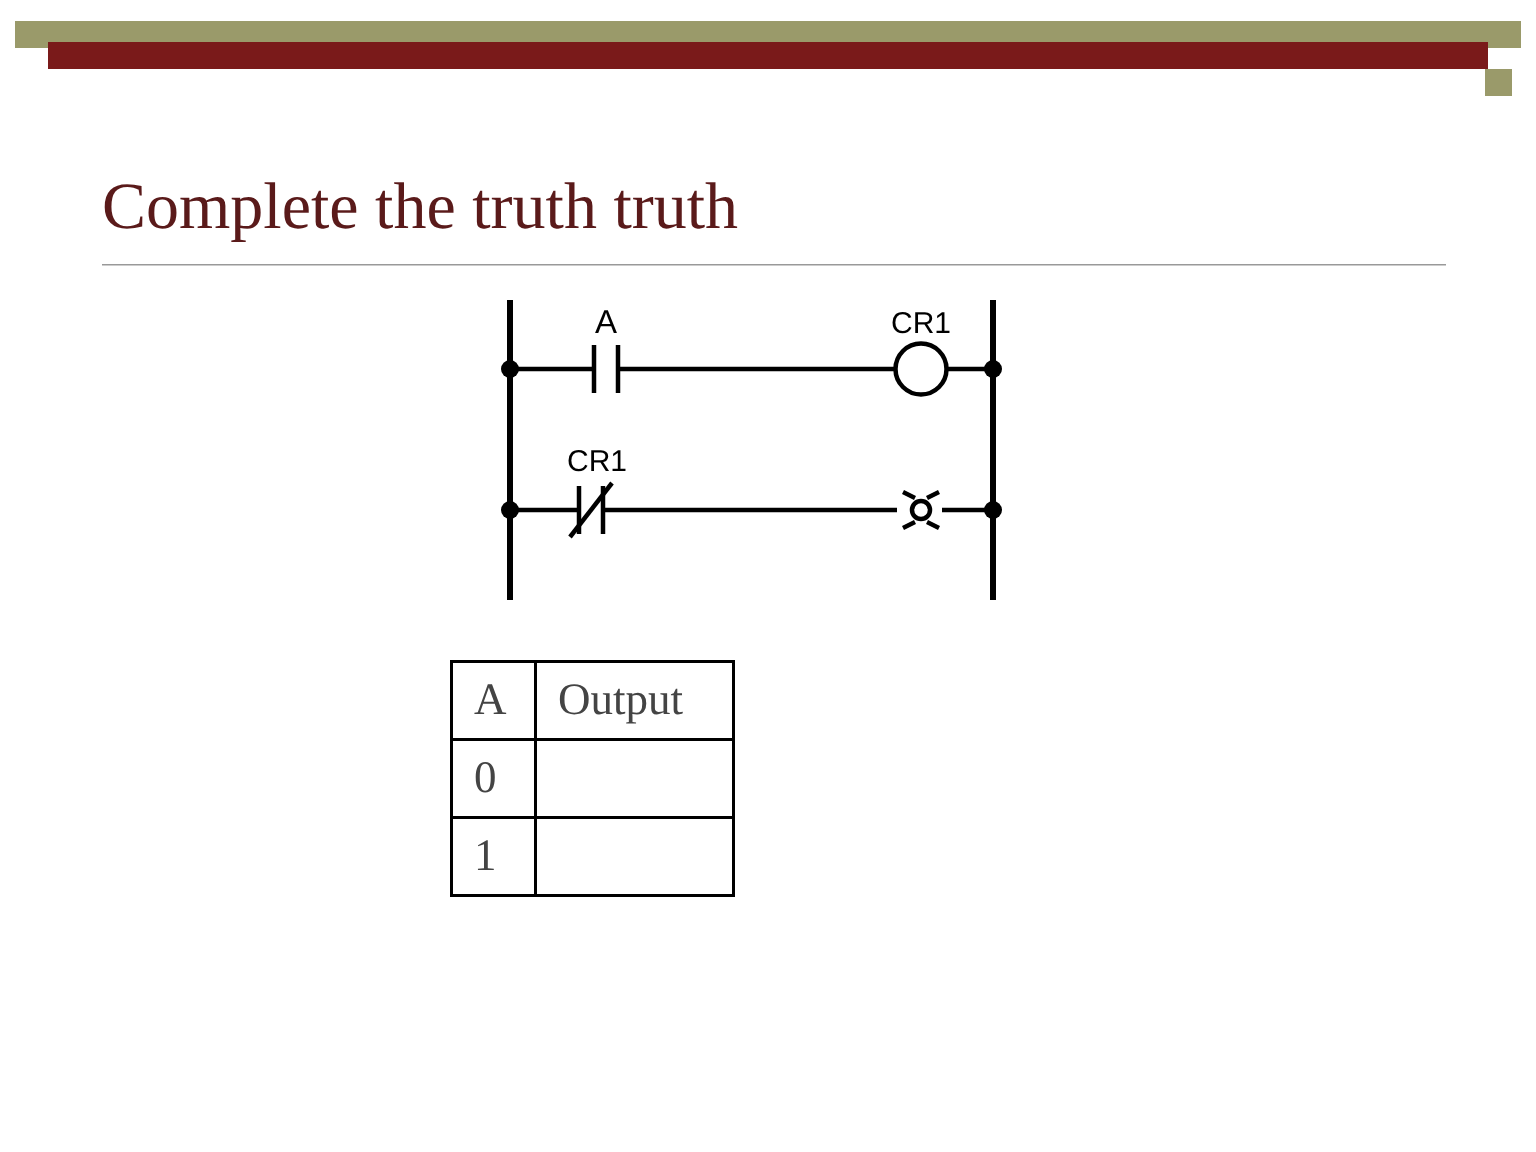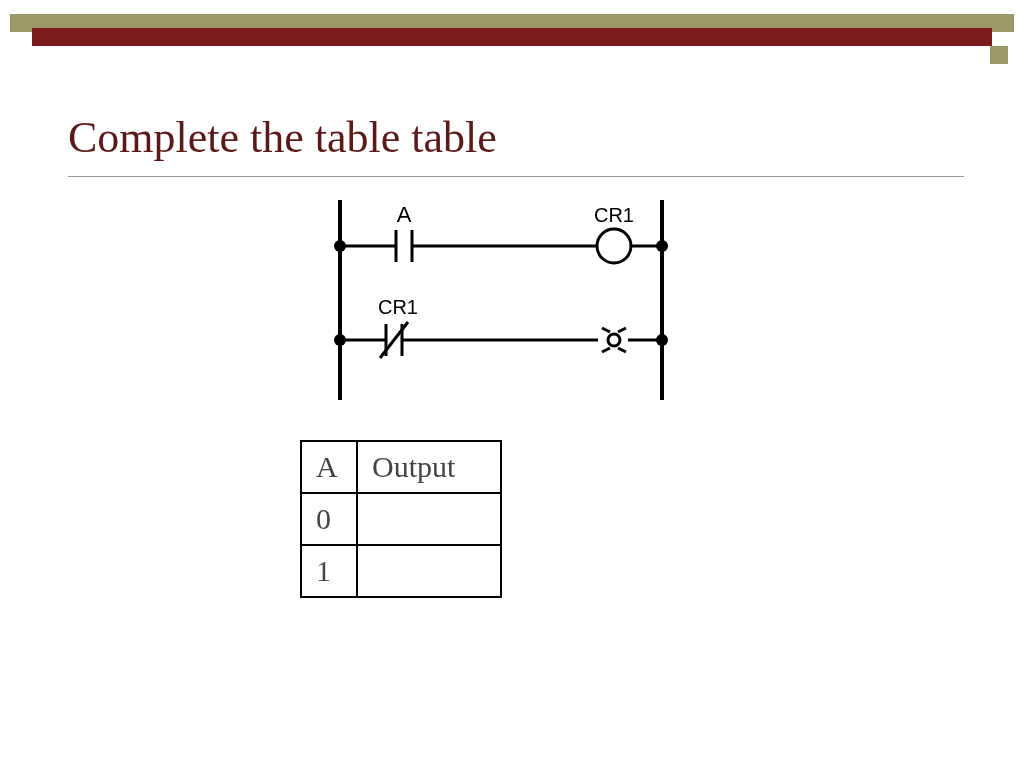--- a/index.html
+++ b/index.html
@@ -90,36 +90,36 @@
     padding: 8px 14px;
     font-size: 30px;
     color: #444;
     text-align: left;
     vertical-align: middle;
   }
   .truth-table .col-a {
     width: 56px;
   }
   .truth-table .col-out {
-    width: 144px;
+    width: 132px;
   }
 </style>
 </head>
 <body>
 
 <div class="top-banner">
   <div class="banner-olive"></div>
   <div class="banner-maroon"></div>
   <div class="banner-right-box">
     <div class="banner-right-maroon-square"></div>
     <div class="banner-right-olive-square"></div>
   </div>
 </div>
 
-<h1 class="title">Complete the table table</h1>
+<h1 class="title">Complete the truth truth</h1>
 <div class="title-underline"></div>
 
 <svg class="ladder-diagram" viewBox="0 0 350 200">
 
   <line x1="14" y1="0" x2="14" y2="200" stroke="#000" stroke-width="4"></line>
 
   <line x1="336" y1="0" x2="336" y2="200" stroke="#000" stroke-width="4"></line>
 
   <circle cx="14" cy="46" r="6" fill="#000"></circle>
   <line x1="14" y1="46" x2="70" y2="46" stroke="#000" stroke-width="3"></line>

